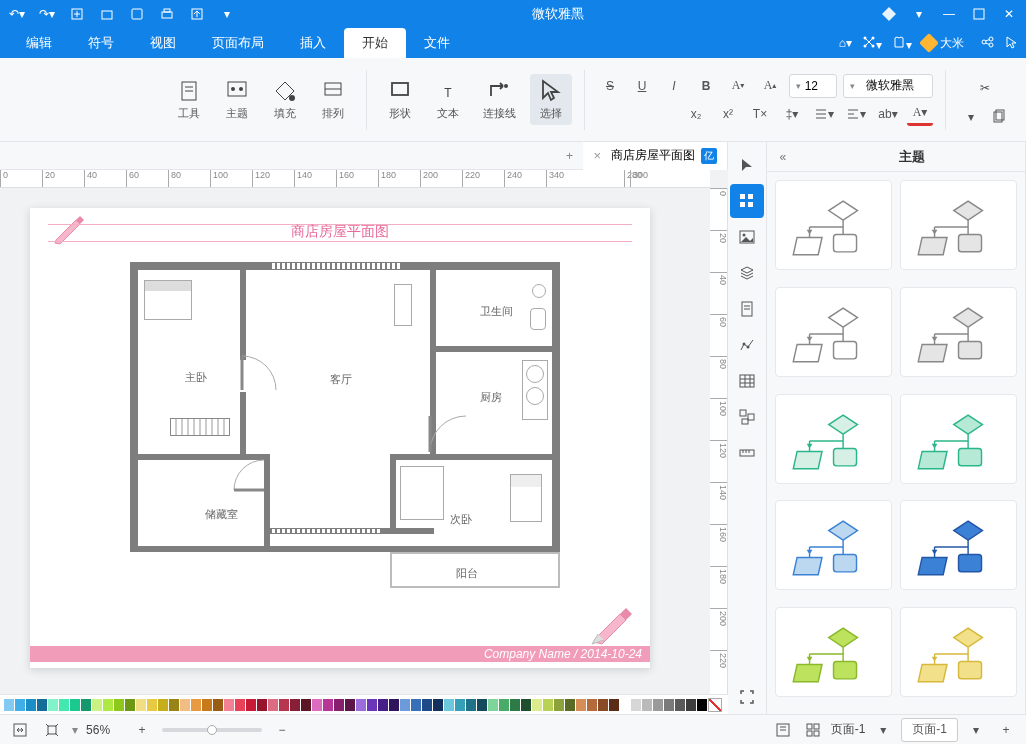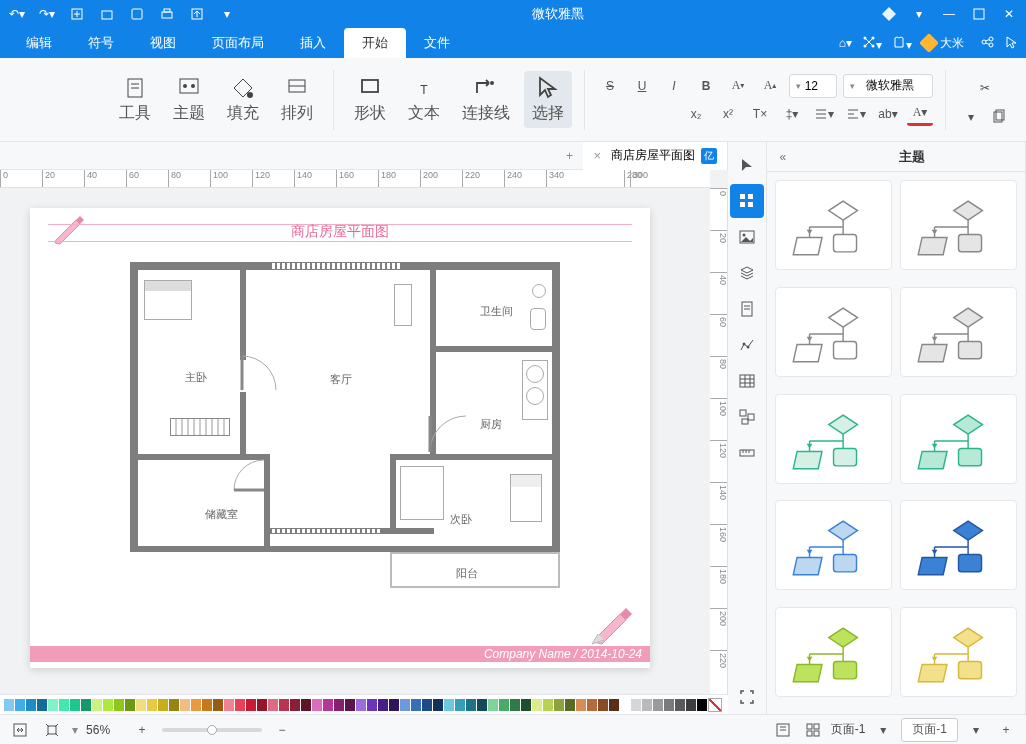--- a/index.html
+++ b/index.html
@@ -13,21 +13,21 @@
 .menubar .user{display:flex;align-items:center;gap:4px;margin-right:6px}
 .diamond{width:14px;height:14px;transform:rotate(45deg);background:#ffb633;border-radius:2px}
 .menubar .tabs{display:flex;margin-right:auto;flex-direction:row-reverse}
 .menubar .tab{padding:0 18px;height:30px;display:flex;align-items:center;cursor:pointer;font-size:13px}
 .menubar .tab.active{background:#fff;color:#333;border-radius:4px 4px 0 0}
 .ribbon{height:84px;background:#f7f8fa;border-bottom:1px solid #e3e5e8;display:flex;align-items:center;padding:4px 8px;gap:2px;flex-direction:row-reverse}
 .rgroup{display:flex;flex-direction:column;align-items:center;justify-content:center;padding:0 6px;height:76px}
 .rbig{display:flex;flex-direction:column;align-items:center;gap:2px;padding:4px 8px;cursor:pointer;border-radius:4px}
 .rbig.sel{background:#e3e8ee}
 .rbig .ic{width:26px;height:26px;display:flex;align-items:center;justify-content:center;color:#444}
-.rbig .lb{font-size:16px;color:#555}
+.rbig .lb{font-size:11px;color:#555}
 .sep{width:1px;height:60px;background:#e3e5e8;margin:0 4px}
 .rrows{display:flex;flex-direction:column;gap:4px}
 .rrow{display:flex;align-items:center;gap:6px;flex-direction:row-reverse}
 .rbtn{width:26px;height:24px;display:flex;align-items:center;justify-content:center;cursor:pointer;border-radius:3px;color:#555}
 .fontsel{height:24px;border:1px solid #d6d8db;background:#fff;padding:0 18px 0 6px;display:flex;align-items:center;min-width:90px;position:relative;border-radius:3px;flex-direction:row-reverse}
 .fontsel.small{min-width:48px}
 .fontsel::after{content:"▾";position:absolute;left:6px;color:#888;font-size:9px}
 .body{display:flex;height:calc(744px - 28px - 30px - 84px - 30px);flex-direction:row-reverse}
 .sidebar{width:280px;background:#f7f8fa;border-right:1px solid #e3e5e8;display:flex;flex-direction:column}
 .sidehdr{height:30px;display:flex;align-items:center;border-bottom:1px solid #e3e5e8;flex-direction:row-reverse}
@@ -602,21 +602,21 @@
                 <line x1="2" y1="32" x2="32" y2="32" stroke="#888" stroke-width="3"></line>
               </svg>
             <svg style="position:absolute;left:296px;top:150px" width="40" height="44">
                 <path d="M4 40 A36 36 0 0 1 40 4" fill="none" stroke="#aaa"></path>
                 <line x1="4" y1="40" x2="4" y2="4" stroke="#888" stroke-width="3"></line>
               </svg>
             <div id="roomlbls">
                 <span class="lbl" style="left: 55px; top: 108px; text-align: right;">主卧</span>
                 <span class="lbl" style="left: 200px; top: 110px;">客厅</span>
                 <span class="lbl" style="left: 350px; top: 42px;">卫生间</span>
-                <span class="lbl" style="left: 350px; top: 128px; margin-top: 27px;">厨房</span>
+                <span class="lbl" style="left: 350px; top: 128px;">厨房</span>
                 <span class="lbl" style="left: 75px; top: 245px;">储藏室</span>
                 <span class="lbl" style="left: 320px; top: 250px;">次卧</span>
                 <span class="lbl" style="left: 326px; top: 304px;">阳台</span>
               </div>
           </div>
           <svg class="pencil2">
               <path d="M6 34 L30 10 L36 16 L12 40 L4 38 Z" fill="#f6b7cc" stroke="#e88aa8"></path>
               <path d="M30 10 L36 4 L42 10 L36 16 Z" fill="#e88aa8"></path>
               <path d="M8 30 L2 40 L14 36" fill="#ddd" stroke="#bbb"></path>
             </svg>

